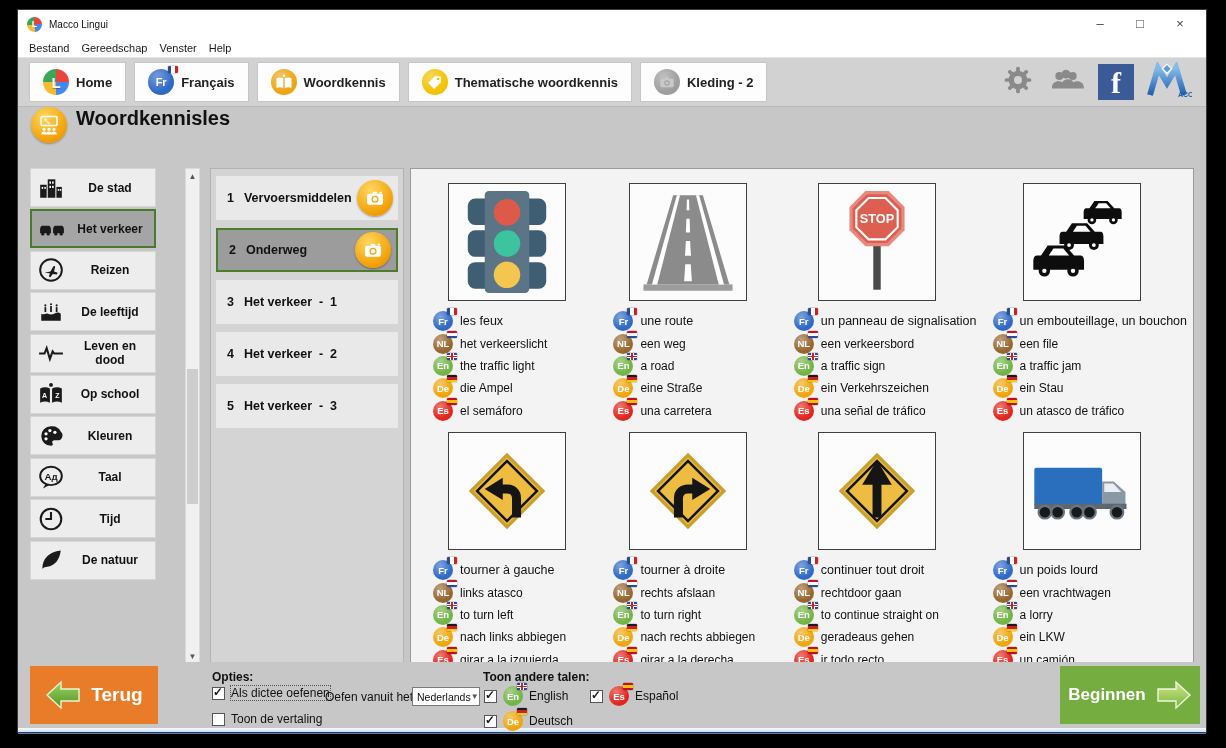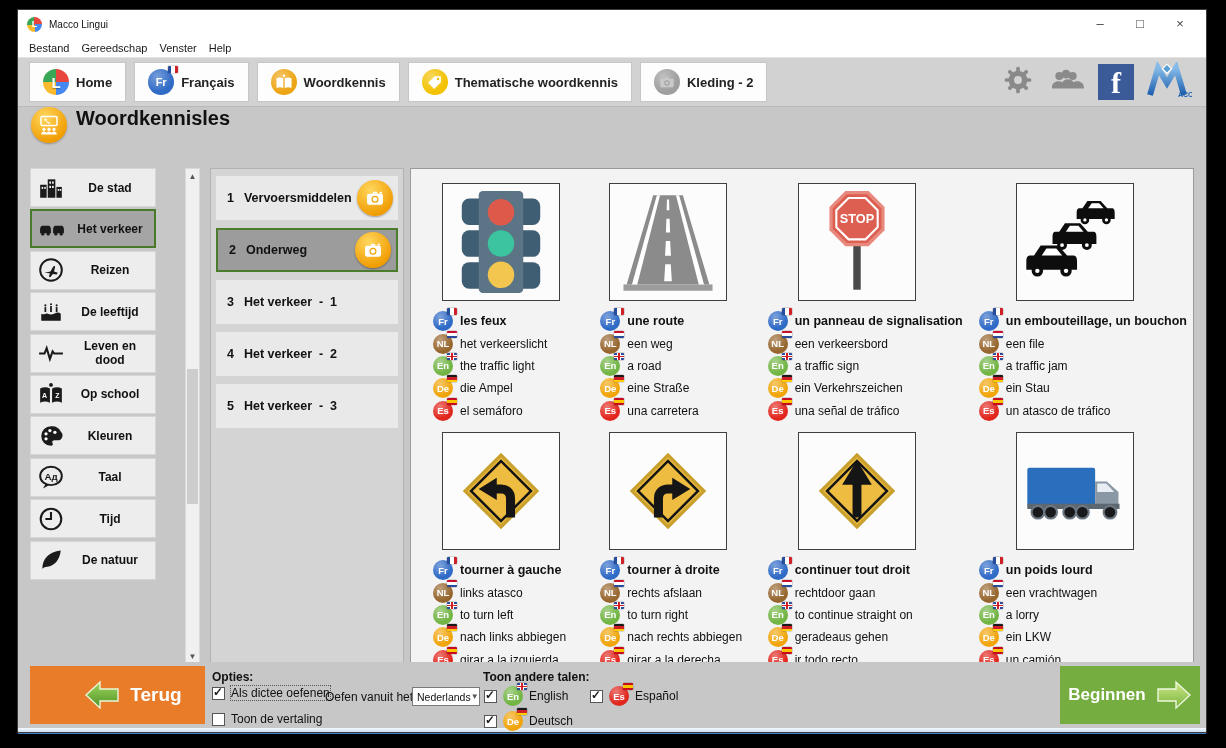--- a/index.html
+++ b/index.html
@@ -64,41 +64,41 @@
   .camera-badge svg{width:20px;height:20px;}
   
   .content{position:absolute;left:392px;top:11px;width:784px;height:497px;background:#f3f3f3;
     border:1px solid #9a9a9a;box-sizing:border-box;display:grid;
     grid-template-columns:repeat(4,1fr);grid-template-rows:1fr 1fr;padding:4px 6px;}
   .card{padding-top:6px;}
   .imgbox{width:116px;height:116px;margin:4px auto 9px;background:#fcfcfc;border:1px solid #3f3f3f;
     display:flex;align-items:center;justify-content:center;}
   .imgbox svg{width:106px;height:106px;}
   .lang-row{display:flex;align-items:center;gap:7px;height:22.4px;padding-left:16px;font-size:12px;color:#111;white-space:nowrap;}
-  .lang-row.fr .lang-text{font-weight:bold;font-size:12.5px;}
+  .lang-row.fr .lang-text{font-weight:normal;font-size:12.5px;}
   .badge{width:20px;height:20px;border-radius:50%;color:#fff;font-weight:bold;font-size:9.5px;flex:none;
     display:flex;align-items:center;justify-content:center;position:relative;
     background-image:radial-gradient(circle at 36% 28%,rgba(255,255,255,.38),rgba(255,255,255,0) 62%);}
   .badge .flag,.ticon .flag{position:absolute;top:-3px;right:-4px;width:10px;height:7px;border-radius:1px;
     box-shadow:0 0 0 0.5px rgba(0,0,0,.25);}
   .b-fr{background-color:#2f6ac6;} .b-nl{background-color:#97662e;} .b-en{background-color:#72b544;}
   .b-de{background-color:#f1a50b;} .b-es{background-color:#e1261d;}
   .f-fr{background:linear-gradient(90deg,#274c9c 33%,#fff 33% 66%,#d02027 66%);}
   .f-nl{background:linear-gradient(180deg,#c8102e 33%,#fff 33% 66%,#274c9c 66%);}
   .f-en{background:linear-gradient(0deg,transparent 42%,#d02027 42% 58%,transparent 58%),
         linear-gradient(90deg,transparent 42%,#d02027 42% 58%,transparent 58%),
         linear-gradient(0deg,transparent 32%,#fff 32% 68%,transparent 68%),
         linear-gradient(90deg,transparent 32%,#fff 32% 68%,transparent 68%),#274c9c;}
   .f-de{background:linear-gradient(180deg,#1a1a1a 33%,#d02027 33% 66%,#ffce00 66%);}
   .f-es{background:linear-gradient(180deg,#c60b1e 25%,#ffc400 25% 75%,#c60b1e 75%);}
   
   .footer{position:relative;height:66px;background:#c7c7c7;}
   .btn{position:absolute;top:4px;height:58px;display:flex;align-items:center;justify-content:center;gap:10px;
     color:#fff;font-weight:bold;cursor:default;}
-  .btn-back{left:12px;width:144px;background:#e87c28;font-size:19px;padding-left:31px;}
+  .btn-back{left:12px;width:128px;background:#e87c28;font-size:19px;}
   .btn-start{left:1042px;width:140px;background:#75ad40;font-size:17px;}
   .btn svg{width:36px;height:30px;}
   .f-label{position:absolute;font-size:12px;font-weight:bold;color:#111;}
   .cb-row{position:absolute;display:flex;align-items:center;gap:6px;font-size:12px;color:#111;}
   .cb{width:13px;height:13px;background:#fff;border:1px solid #565656;flex:none;position:relative;box-sizing:border-box;}
   .cb.on::after{content:"\2713";position:absolute;left:0px;top:-3px;font-size:12px;color:#1a1a1a;font-weight:bold;}
   .cb-label.focused{outline:1px dotted #555;}
   .select{position:absolute;width:68px;height:19px;background:#fff;border:1px solid #7a7a7a;box-sizing:border-box;
     display:flex;align-items:center;font-size:10.5px;color:#111;padding-left:4px;}
   .select .chev{margin-left:auto;padding-right:3px;color:#555;font-size:8px;}

